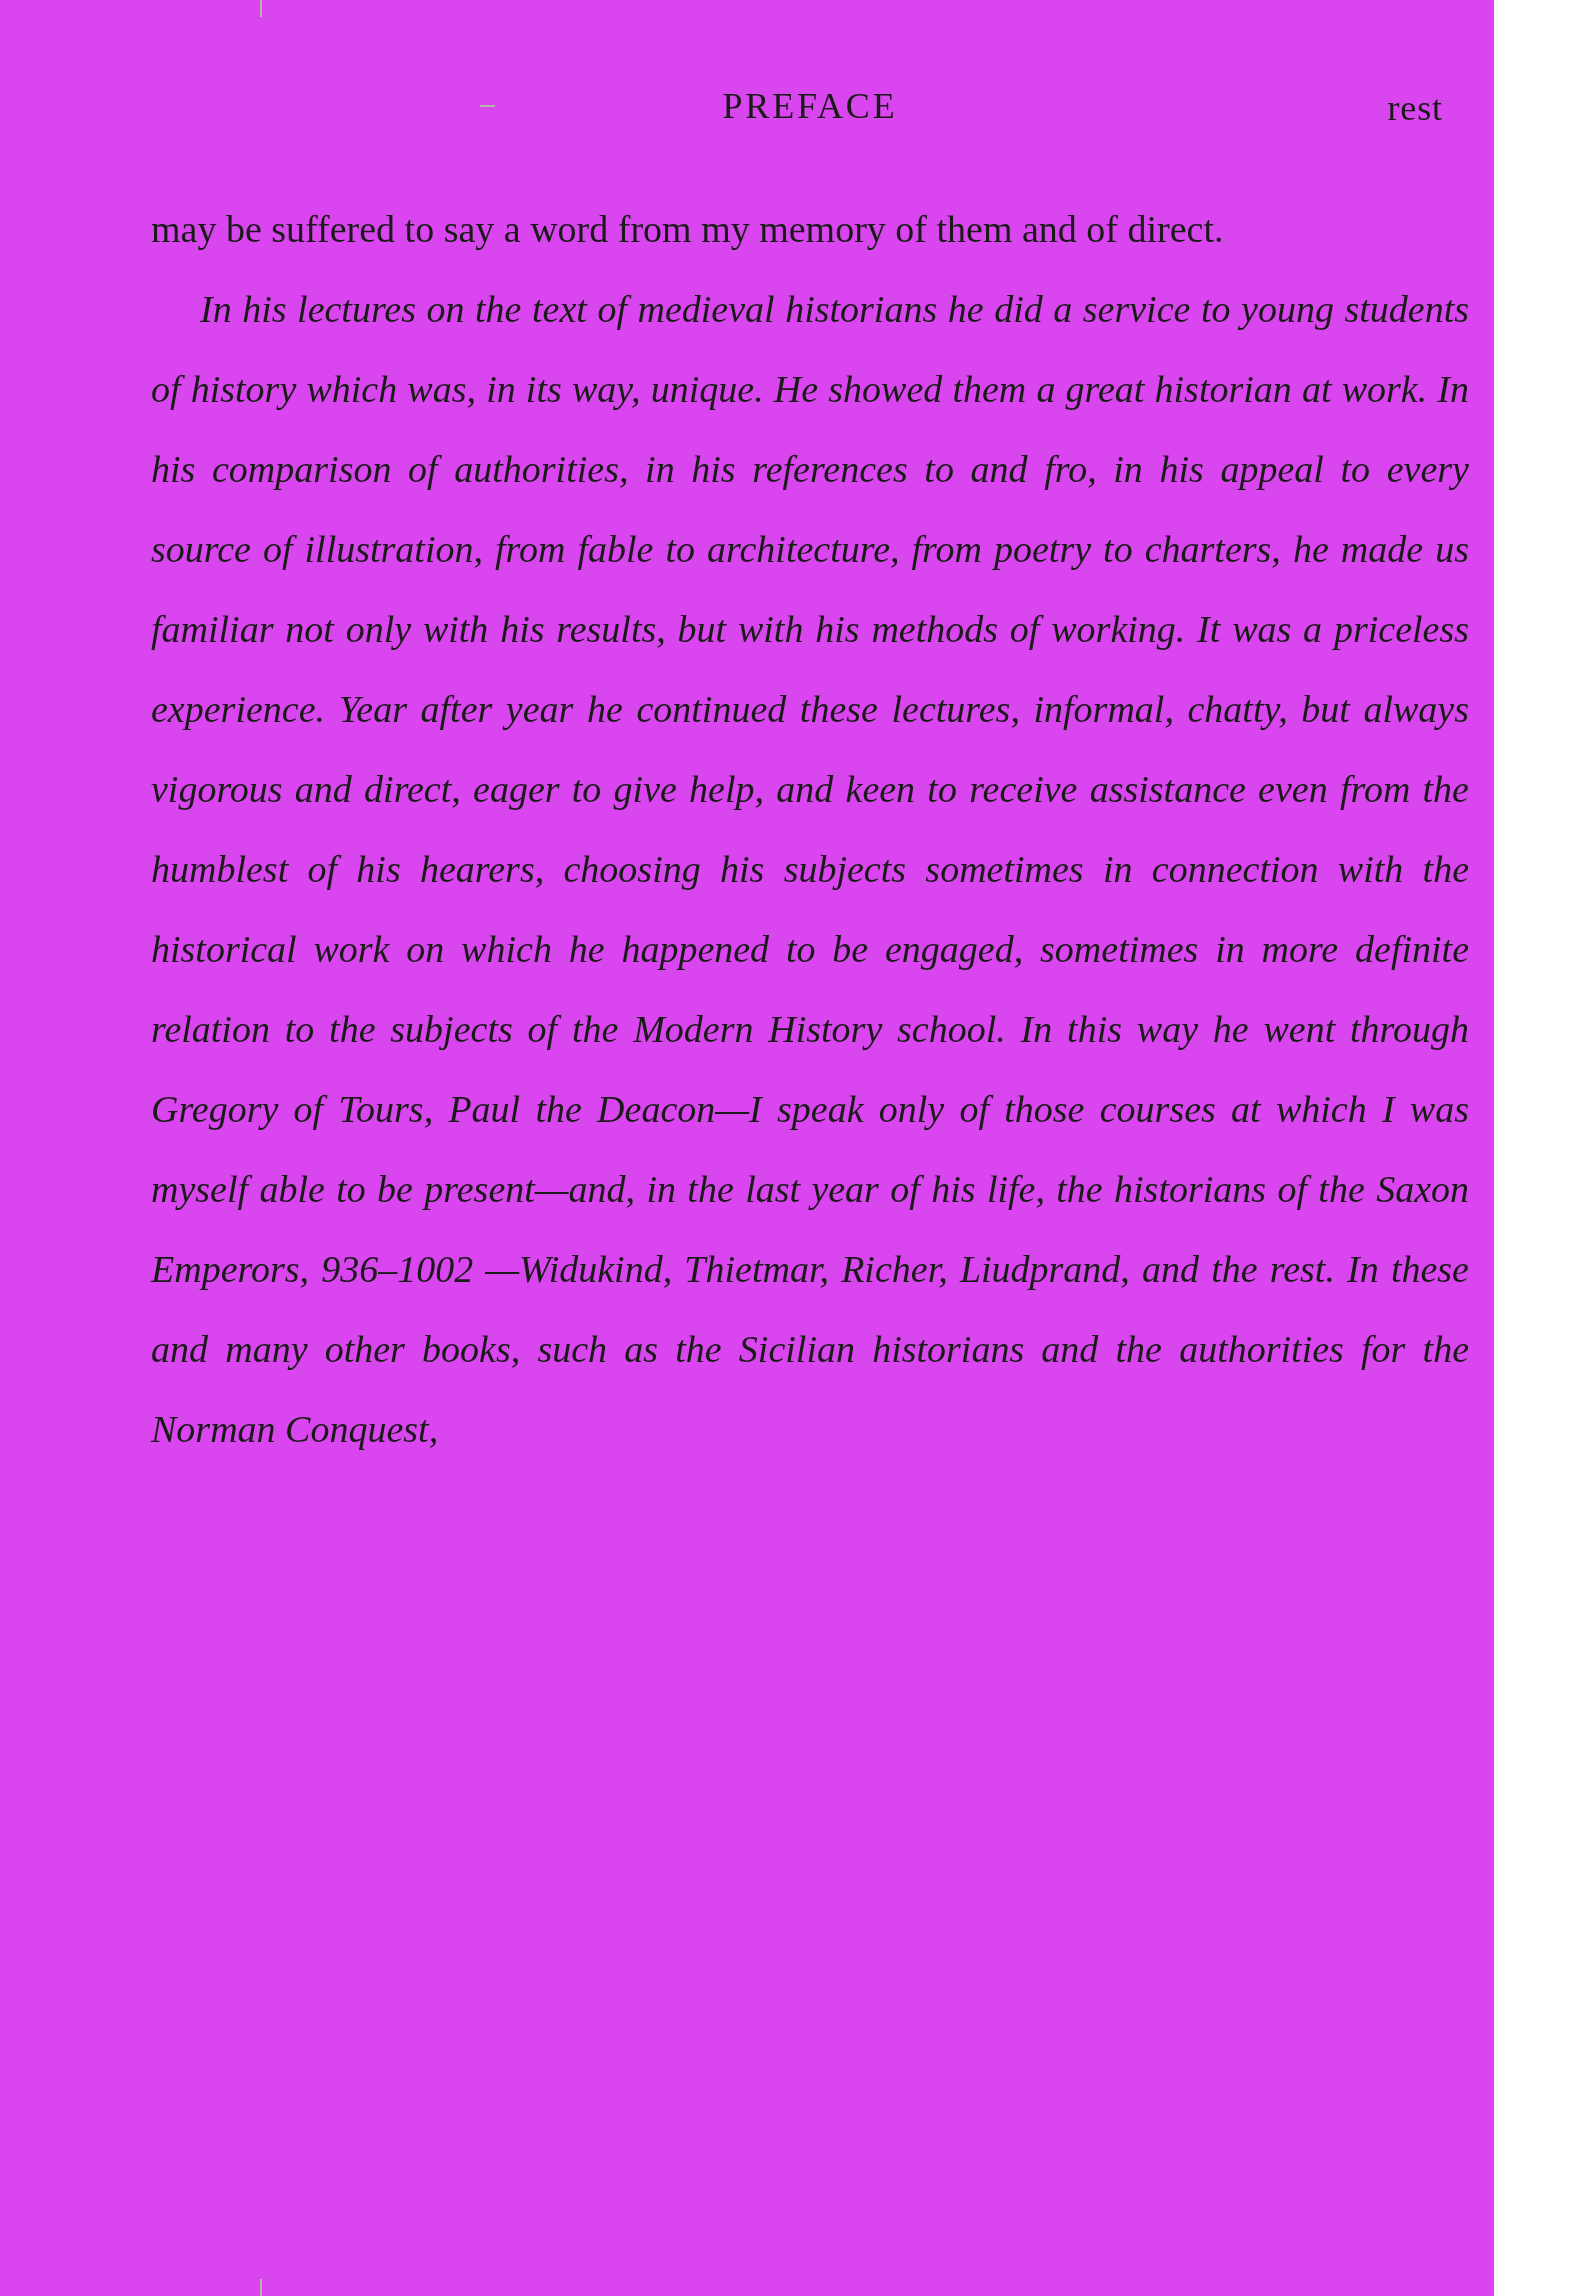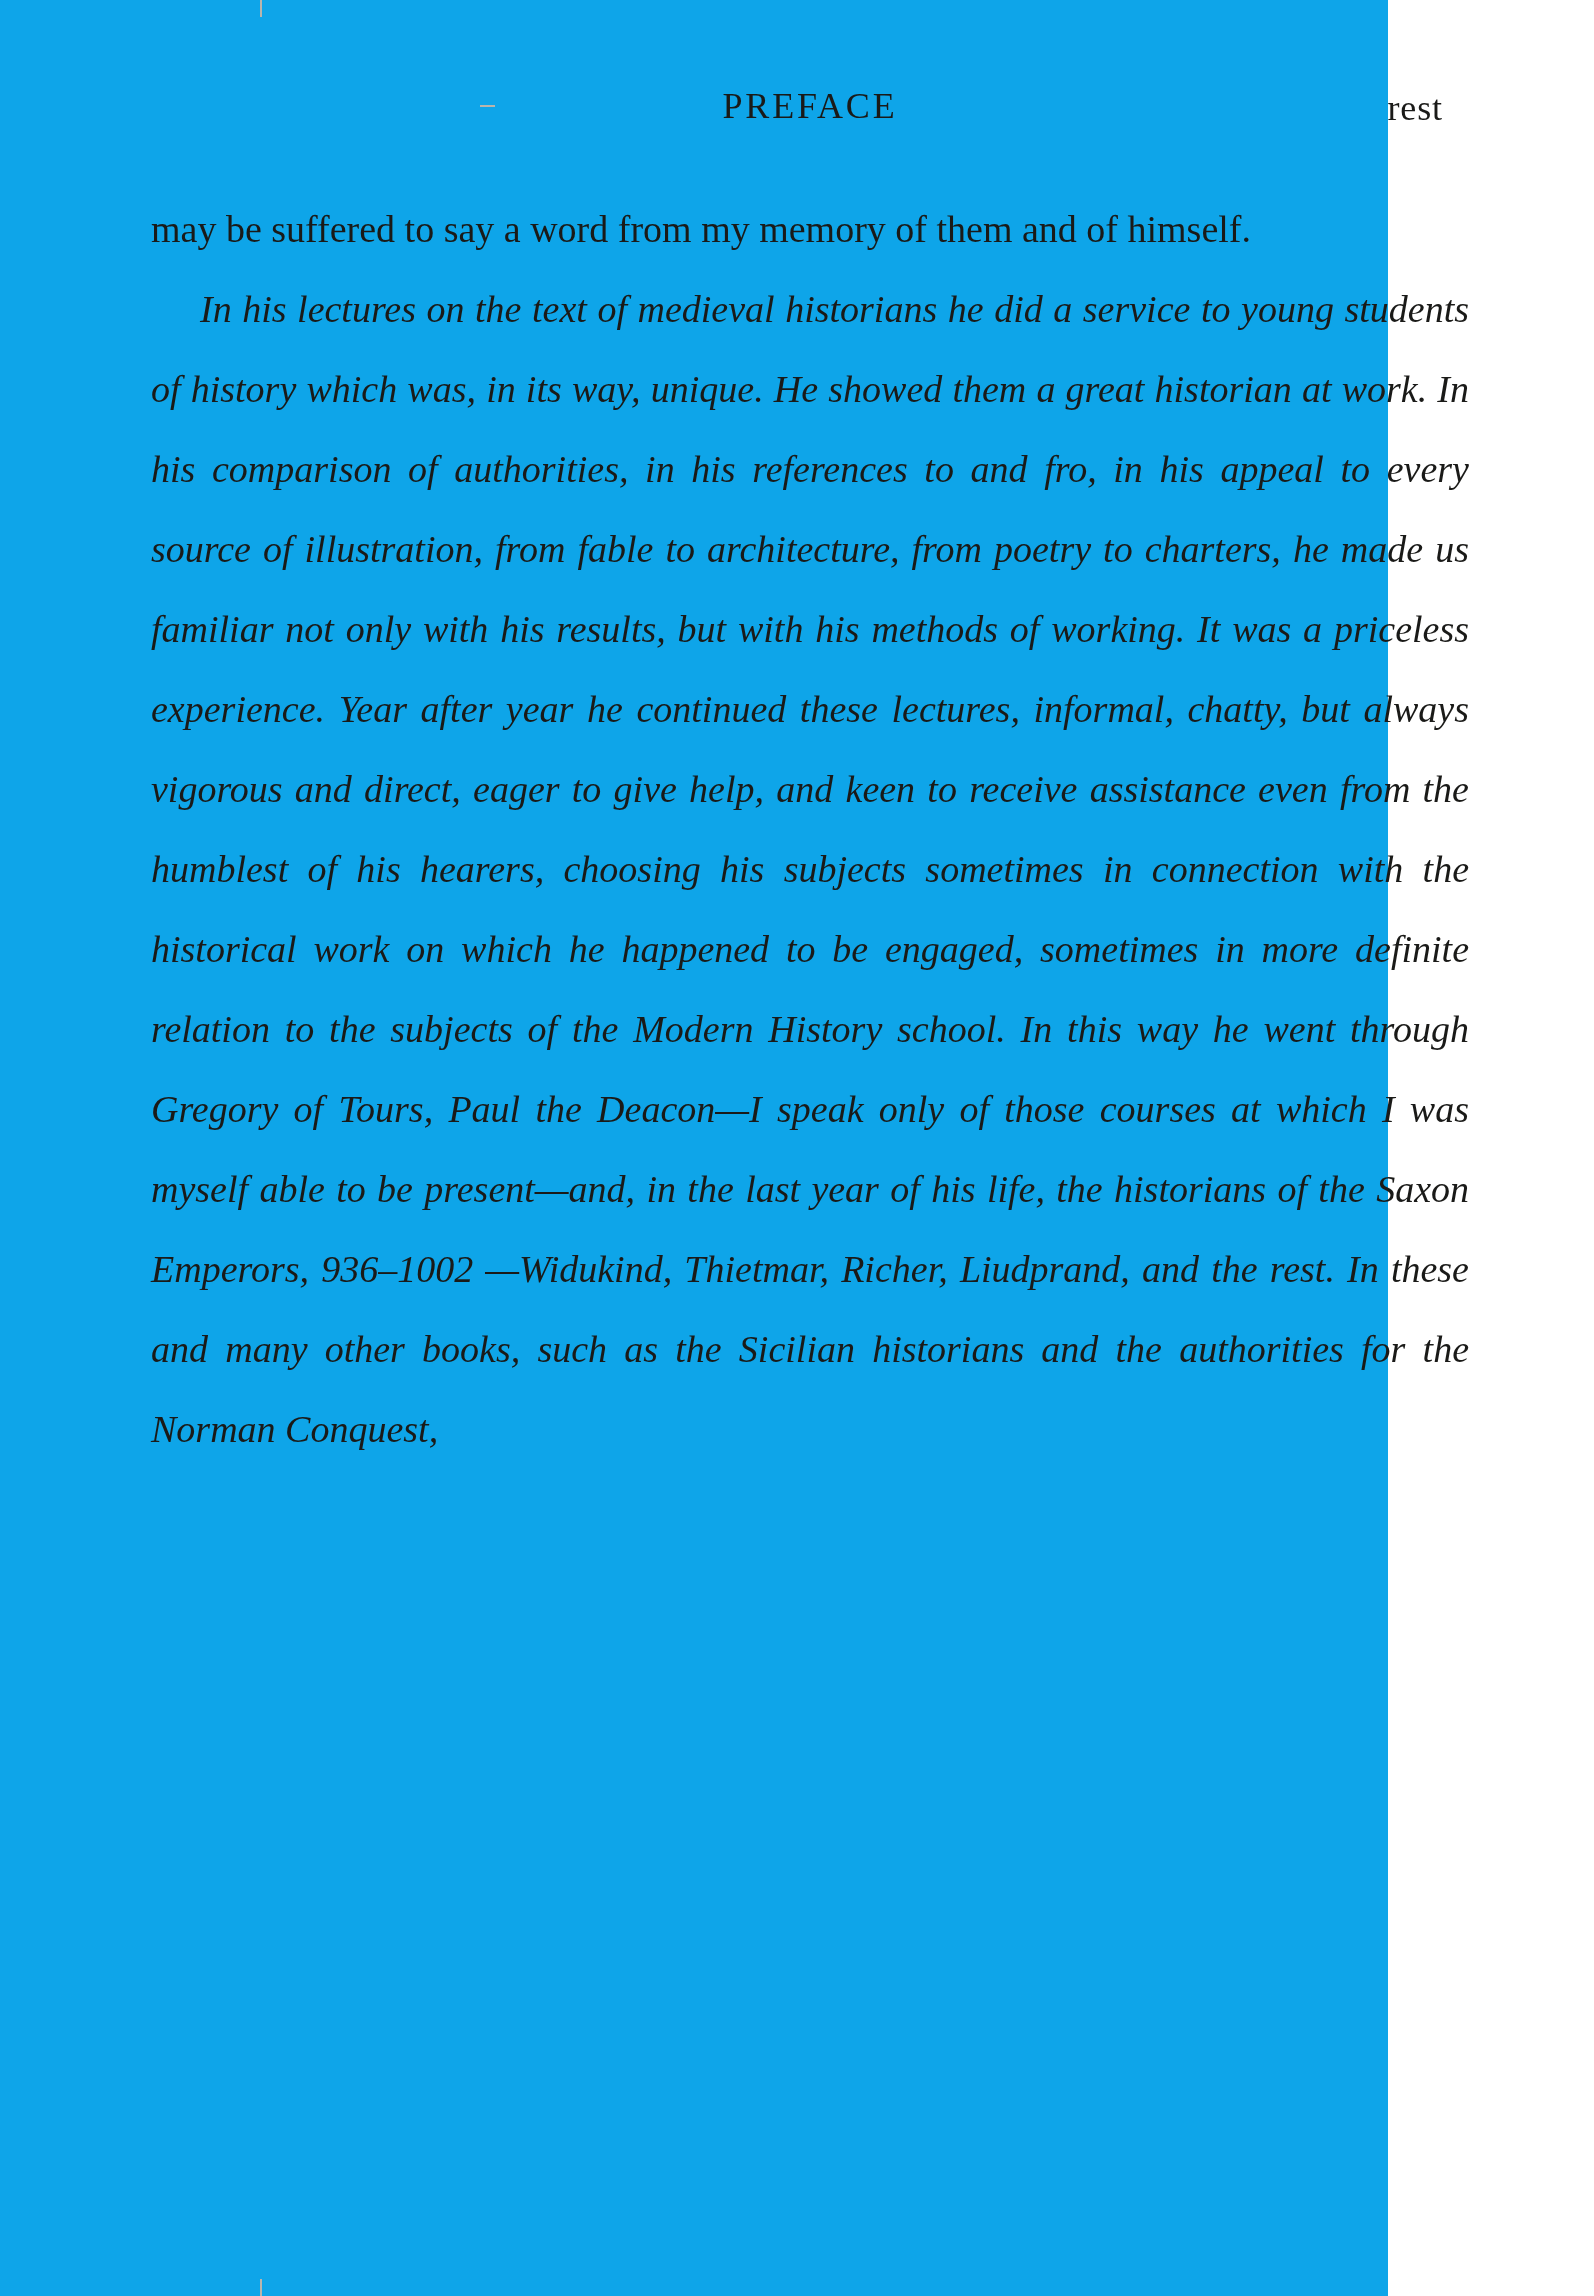--- a/index.html
+++ b/index.html
@@ -9,23 +9,23 @@
   }
   body {
     width: 1594px;
     height: 2297px;
     font-family: "Liberation Serif", serif;
     color: #1a1a18;
     overflow: hidden;
   }
   .page {
     position: relative;
-    width: 1388px;
+    width: 1494px;
     height: 2297px;
-    background: #0ea5e9;
+    background: #d946ef;
   }
   .page-inner {
     position: absolute;
     left: 151px;
     top: 85px;
     width: 1318px;
   }
   .running-head {
     position: relative;
     height: 66px;
@@ -82,19 +82,19 @@
   <div class="tick t3"></div>
 
   <div class="page-inner">
 
     <div class="running-head">
       <div class="head-title">PREFACE</div>
       <div class="folio">rest</div>
     </div>
 
     <div class="body-text">
-      <p>may be suffered to say a word from my memory of them and of himself.</p>
+      <p>may be suffered to say a word from my memory of them and of direct.</p>
       <p class="indent">In his lectures on the text of medieval historians he did a service to young students of history which was, in its way, unique.  He showed them a great historian at work.  In his comparison of authorities, in his references to and fro, in his appeal to every source of illustration, from fable to architecture, from poetry to charters, he made us familiar not only with his results, but with his methods of working.  It was a priceless experience. Year after year he continued these lectures, informal, chatty, but always vigorous and direct, eager to give help, and keen to receive assistance even from the humblest of his hearers, choosing his subjects sometimes in connection with the historical work on which he happened to be engaged, sometimes in more definite relation to the subjects of the Modern History school. In this way he went through Gregory of Tours, Paul the Deacon—I speak only of those courses at which I was myself able to be present—and, in the last year of his life, the historians of the Saxon Emperors, 936–1002 —Widukind, Thietmar, Richer, Liudprand, and the rest. In these and many other books, such as the Sicilian historians and the authorities for the Norman Conquest,</p>
     </div>
 
   </div>
 </div>
 
 
 </body></html>

